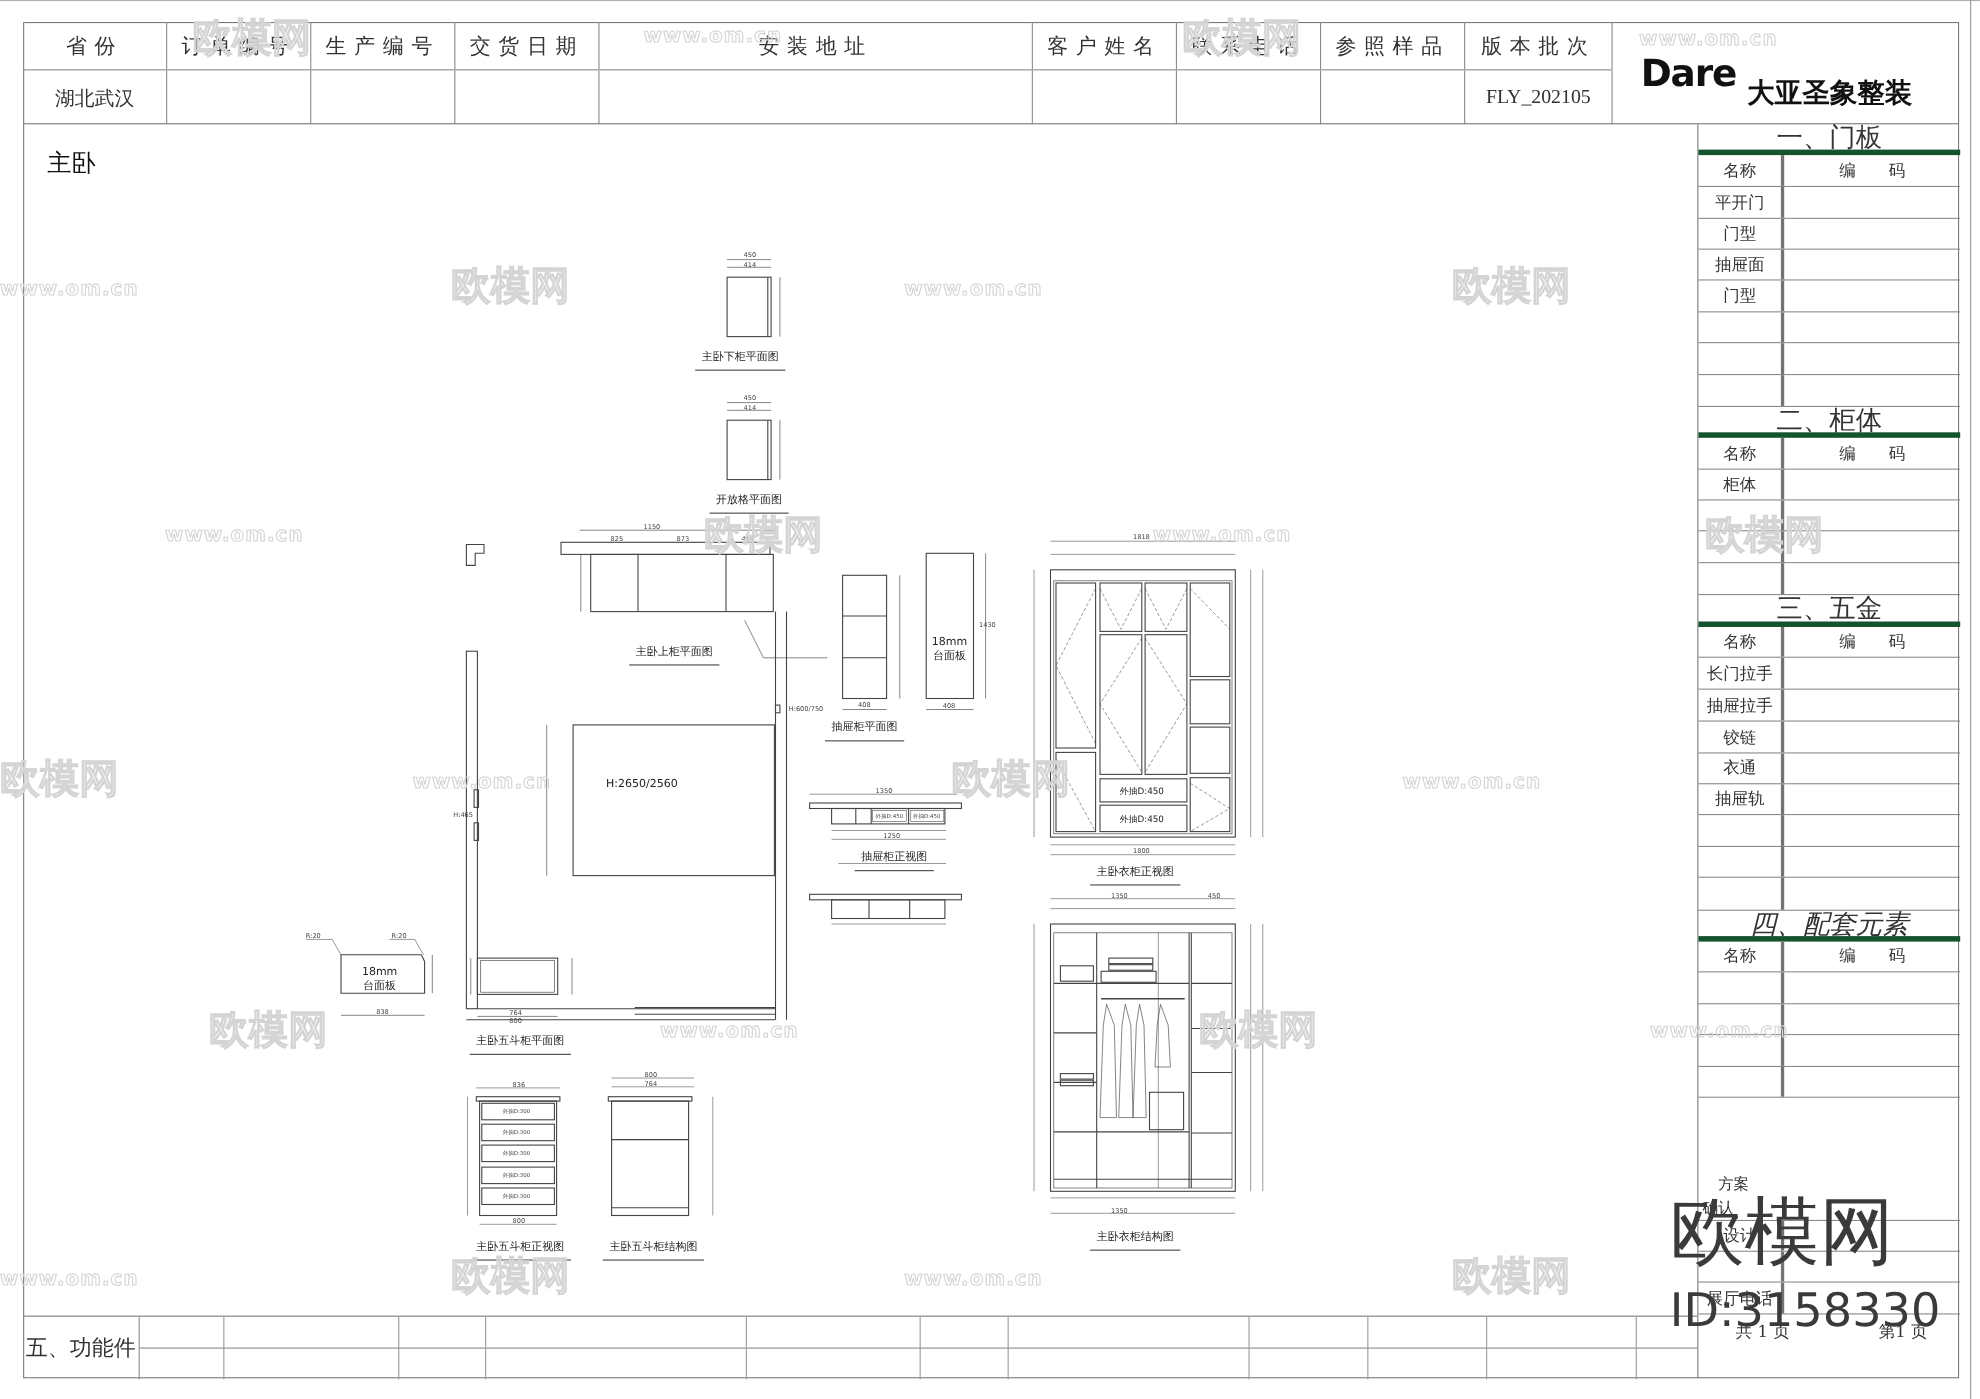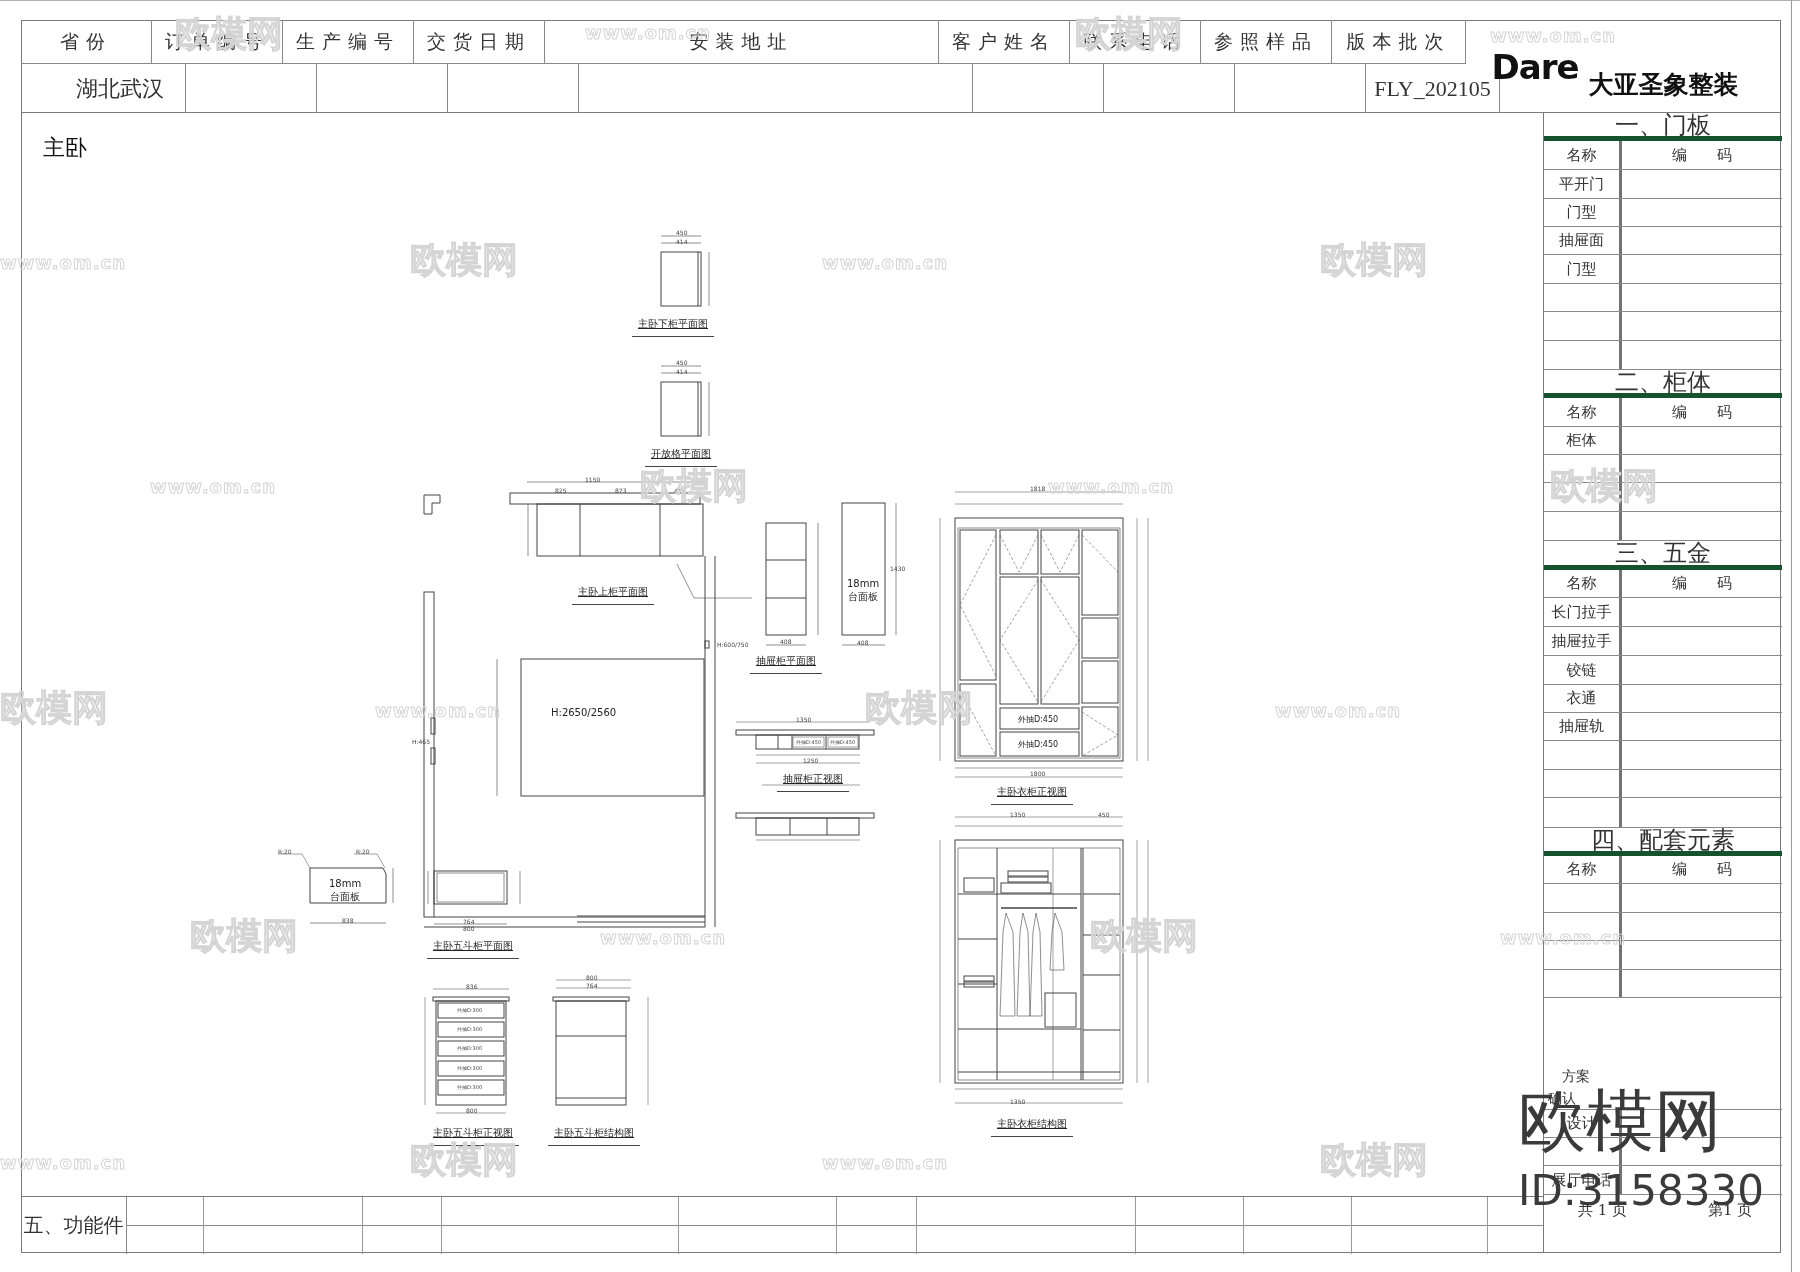--- a/index.html
+++ b/index.html
@@ -7,21 +7,21 @@
   body { position: relative; font-family: "DejaVu Serif", "Liberation Serif", serif; color: #222; }
   .abs { position: absolute; }
   .frame { position: absolute; left: 21px; top: 20px; width: 1760px; height: 1233px; border: 1px solid #7a7a7a; }
   .page-edge-r { position: absolute; left: 1791px; top: 0; width: 1px; height: 1272px; background: #9a9a9a; }
   .page-edge-t { position: absolute; left: 0; top: 0; width: 1800px; height: 1px; background: #b0b0b0; }
 
   
   .hdr { position: absolute; left: 21px; top: 20px; width: 1760px; height: 93px; border-bottom: 1px solid #7a7a7a; }
   .hcell { position: absolute; border-right: 1px solid #8a8a8a; display: flex; align-items: center; justify-content: center; font-size: 19px; letter-spacing: 7px; color: #333; }
   .hrow-line { position: absolute; left: 0; top: 43px; width: 1445px; height: 1px; background: #8a8a8a; }
-  .hval { font-size: 22px; letter-spacing: 0; color: #333; margin-left: 34px; }
+  .hval { font-size: 18px; letter-spacing: 0; color: #333; }
   .logo { position: absolute; left: 1465px; top: 20px; width: 300px; height: 93px; display: flex; align-items: center; justify-content: center; gap: 10px; }
   .logo-en { font-family: "DejaVu Sans", sans-serif; font-weight: bold; font-size: 34px; color: #111; letter-spacing: -1px; }
   .logo-cn { font-family: "DejaVu Sans", sans-serif; font-weight: bold; font-size: 25px; color: #111; margin-top: 36px; }
 
   .room-title { position: absolute; left: 43px; top: 133px; font-family: "DejaVu Sans", sans-serif; font-size: 22px; color: #111; }
 
   
   .rpanel { position: absolute; left: 1543px; top: 113px; width: 238px; height: 1140px; border-left: 1px solid #7a7a7a; }
   .rrow { position: absolute; left: 0; width: 238px; border-bottom: 1px solid #8a8a8a; font-size: 15px; color: #333; }
   .rrow .c1 { position: absolute; left: 0; top: 0; width: 78px; height: 100%; border-right: 3px solid #737373; display: flex; align-items: center; justify-content: center; }
@@ -30,21 +30,21 @@
   .sign { position: absolute; font-size: 14px; color: #333; }
 
   
   .frow { position: absolute; left: 21px; top: 1196px; width: 1522px; height: 57px; border-top: 1px solid #7a7a7a; }
   .frow .lab { position: absolute; left: 0; top: 0; width: 106px; height: 57px; border-right: 1px solid #8a8a8a; display: flex; align-items: center; justify-content: center; font-size: 20px; color: #333; }
   .fline { position: absolute; top: 28px; left: 106px; width: 1416px; height: 1px; background: #8a8a8a; }
   .fvl { position: absolute; top: 0; width: 1px; height: 57px; background: #9a9a9a; }
 
   
   .lbl { position: absolute; font-family: "DejaVu Sans", sans-serif; font-size: 10px; color: #222; white-space: nowrap; }
-  .cap { position: absolute; font-family: "DejaVu Sans", sans-serif; font-size: 10px; color: #222; white-space: nowrap; text-decoration: underline; }
+  .cap { position: absolute; font-family: "DejaVu Sans", sans-serif; font-size: 10px; color: #222; white-space: nowrap; }
   .cap::after { content: ""; position: absolute; left: -6px; right: -6px; bottom: -6px; height: 1px; background: #444; }
   .dim { position: absolute; font-family: "DejaVu Sans", sans-serif; font-size: 6px; color: #444; white-space: nowrap; }
 
   
   .wm { position: absolute; font-family: "DejaVu Sans", sans-serif; font-weight: bold; color: transparent; -webkit-text-stroke: 1px #d4d4d4; white-space: nowrap; pointer-events: none; }
   .wm-url { font-size: 18px; letter-spacing: 1px; }
   .wm-cn { font-size: 36px; }
   .wm-big { position: absolute; font-family: "DejaVu Sans", sans-serif; color: #3a3a3a; white-space: nowrap; }
 </style>
 </head>
@@ -171,21 +171,21 @@
     </div>
   <div class="rrow" style="top:657px;height:28px;">
       <div class="c1"></div>
       <div class="c2"></div>
     </div>
   <div class="rrow" style="top:685px;height:30px;">
       <div class="c1"></div>
       <div class="c2"></div>
     </div>
 
-  <div class="rsec" style="top:715px;height:28px;">四、配套元素</div>
+  <div class="rsec" style="top:715px;height:28px;font-style:italic;">四、配套元素</div>
   <div class="rrow" style="top:743px;height:28px;">
       <div class="c1">名称</div>
       <div class="c2">编码</div>
     </div>
   <div class="rrow" style="top:771px;height:29px;">
       <div class="c1"></div>
       <div class="c2"></div>
     </div>
   <div class="rrow" style="top:800px;height:28px;">
       <div class="c1"></div>

